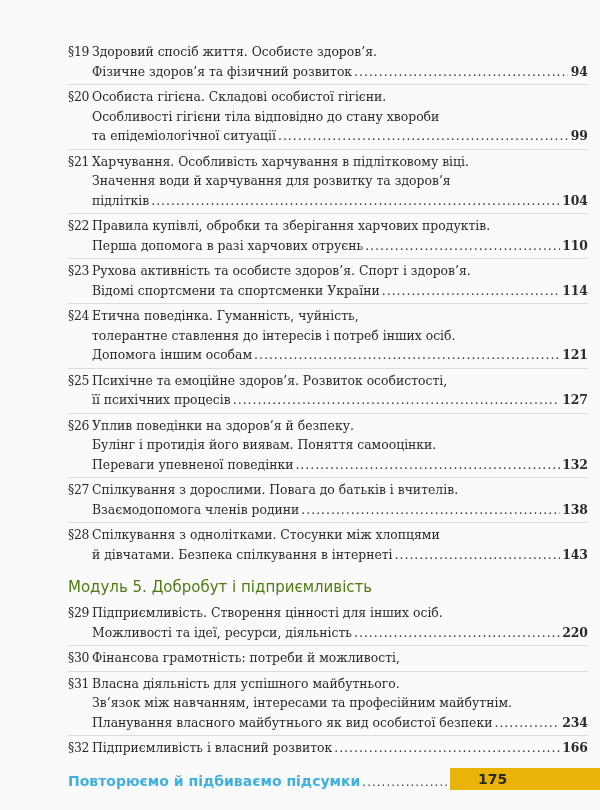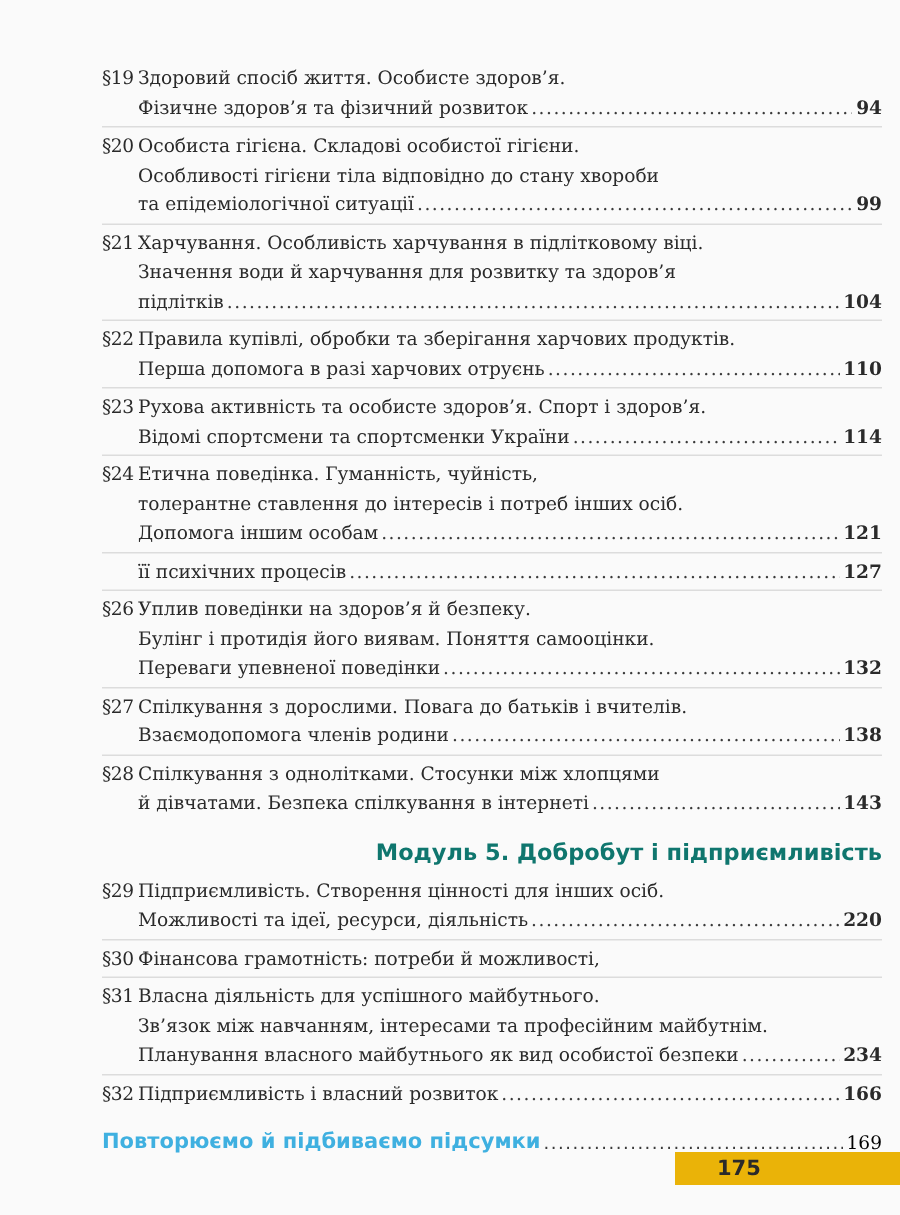--- a/index.html
+++ b/index.html
@@ -61,26 +61,25 @@
       content: "....................................................................................................................................................................";
     }
     .page-no {
       flex: 0 0 auto;
       text-align: right;
       min-width: 18px;
       font-weight: bold;
     }
     .module-header {
       font-family: "DejaVu Sans", "Liberation Sans", sans-serif;
-      font-weight: bold;
+      font-weight: normal;
       font-size: 15px;
-      color: #0f766e;
+      color: #4d7c0f;
       padding: 10px 0 4px 0;
       line-height: 20px;
-      text-align: right;
     }
     .summary {
       display: flex;
       align-items: flex-end;
       padding-top: 12px;
       font-family: "DejaVu Sans", "Liberation Sans", sans-serif;
       font-weight: bold;
       font-size: 14px;
       color: #3fb0e0;
     }
@@ -196,20 +195,24 @@
         </div>
         <div class="line">
           <span class="indent"></span>
           <span class="text">Допомога іншим особам</span>
           <span class="leader"></span>
           <span class="page-no">121</span>
         </div>
       </div>
       <div class="entry">
         <div class="line">
+          <span class="num">§25</span>
+          <span class="text">Психічне та емоційне здоров’я. Розвиток особистості,</span>
+        </div>
+        <div class="line">
           <span class="indent"></span>
           <span class="text">її психічних процесів</span>
           <span class="leader"></span>
           <span class="page-no">127</span>
         </div>
       </div>
       <div class="entry">
         <div class="line">
           <span class="num">§26</span>
           <span class="text">Уплив поведінки на здоров’я й безпеку.</span>

